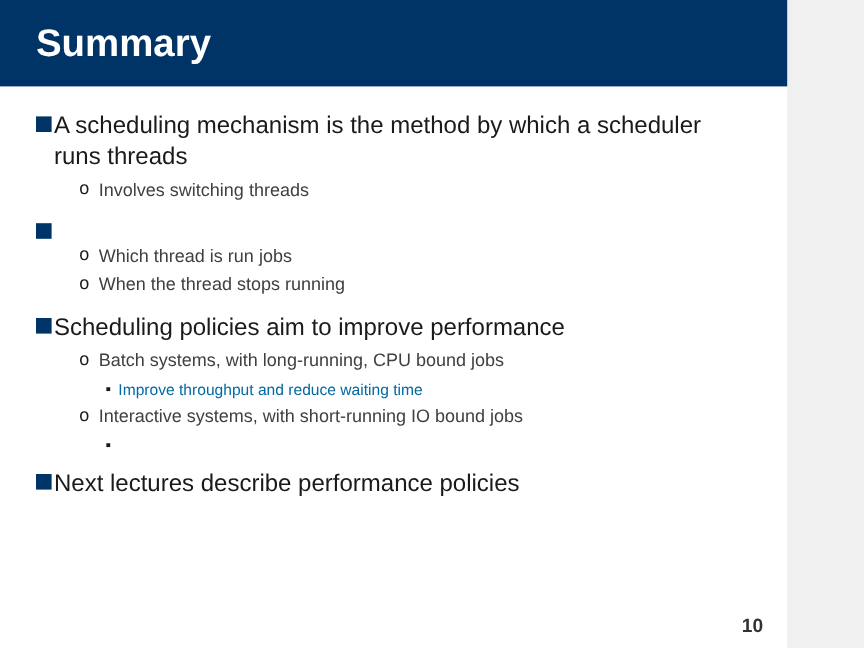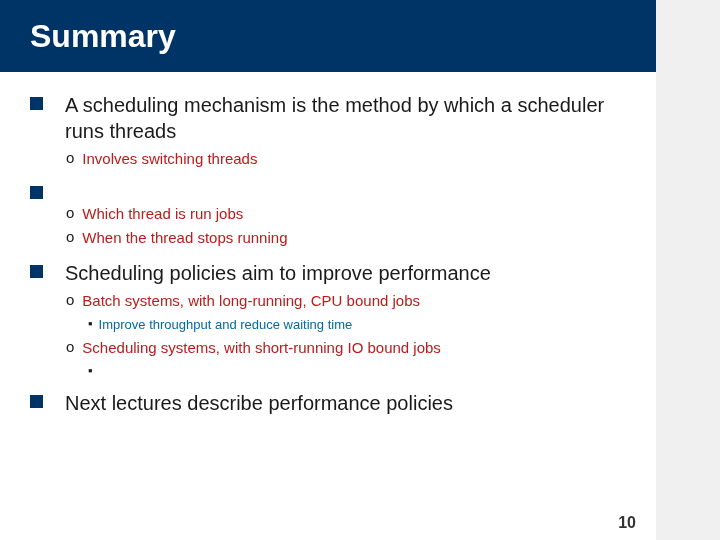--- a/index.html
+++ b/index.html
@@ -38,21 +38,21 @@
       flex: 1;
       padding: 20px 30px 10px 30px;
       display: flex;
       flex-direction: column;
       gap: 12px;
     }
 
     .bullet-item {
       display: flex;
       align-items: flex-start;
-      gap: 22px;
+      gap: 2px;
     }
 
     .bullet-square {
       width: 13px;
       height: 13px;
       background: #003366;
       flex-shrink: 0;
       margin-top: 5px;
     }
 
@@ -79,21 +79,21 @@
     .sub-bullet-o {
       font-size: 15px;
       color: #1a1a1a;
       flex-shrink: 0;
       margin-top: 1px;
       font-style: normal;
     }
 
     .sub-bullet-text {
       font-size: 15px;
-      color: #b91c1c;
+      color: #404040;
       line-height: 1.4;
     }
 
     .sub-sub-bullets {
       margin-top: 2px;
       margin-left: 22px;
       display: flex;
       flex-direction: column;
       gap: 2px;
     }
@@ -178,21 +178,21 @@
           <span class="sub-bullet-text">Batch systems, with long-running, CPU bound jobs</span>
         </div>
         <div class="sub-sub-bullets">
           <div class="sub-sub-bullet-item">
             <span class="sub-sub-bullet-dash">▪</span>
             <span class="sub-sub-bullet-text">Improve throughput and reduce waiting time</span>
           </div>
         </div>
         <div class="sub-bullet-item">
           <span class="sub-bullet-o">o</span>
-          <span class="sub-bullet-text">Scheduling systems, with short-running IO bound jobs</span>
+          <span class="sub-bullet-text">Interactive systems, with short-running IO bound jobs</span>
         </div>
         <div class="sub-sub-bullets">
           <div class="sub-sub-bullet-item">
             <span class="sub-sub-bullet-dash">▪</span>
           </div>
         </div>
       </div>
     </div>
 
     <div>

